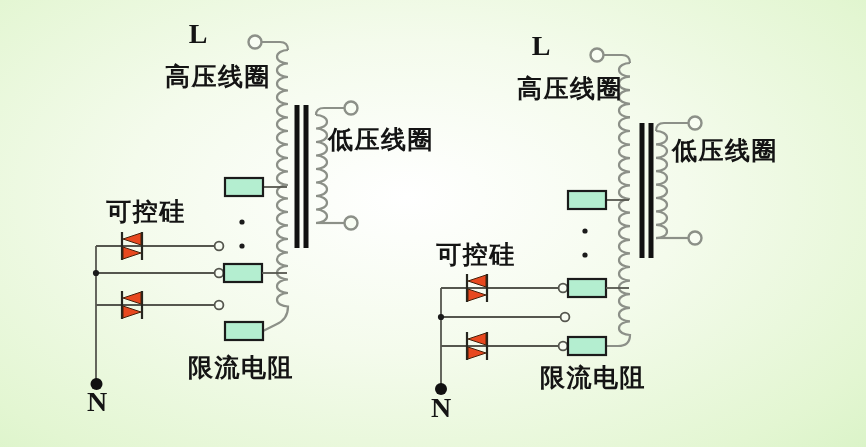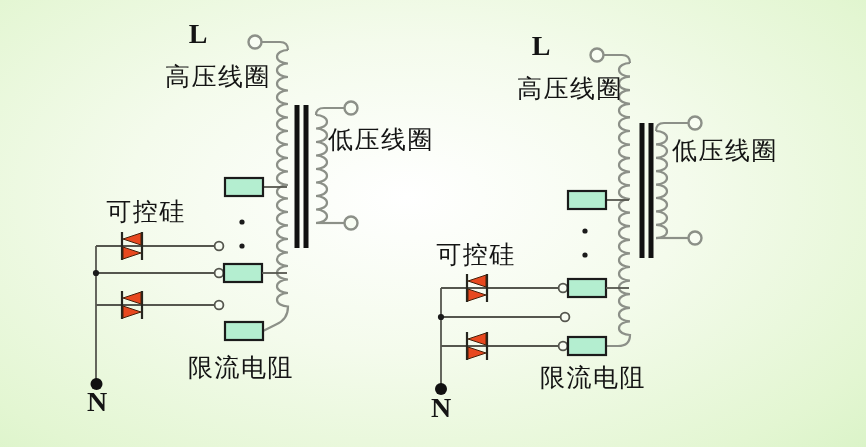--- a/index.html
+++ b/index.html
@@ -12,20 +12,21 @@
         #ffffff 0%, #f4fbec 28%, #e3f6d2 55%, #cff0ba 78%, #c6eeb2 100%);
     font-family:"Liberation Serif","DejaVu Serif",serif;
   }
   .stage svg{position:absolute;left:0;top:0;}
   .lbl{
     position:absolute;
     transform:translate(-50%,-50%);
     color:#141414;
     white-space:nowrap;
     line-height:1;
+    font-weight:bold;
   }
   .cn{font-size:25px;letter-spacing:1.5px;}
   .term{font-size:28px;font-weight:600;}
 </style>
 </head>
 <body>
 
 <div class="stage">
 
 <svg width="866" height="447" viewBox="0 0 866 447">

